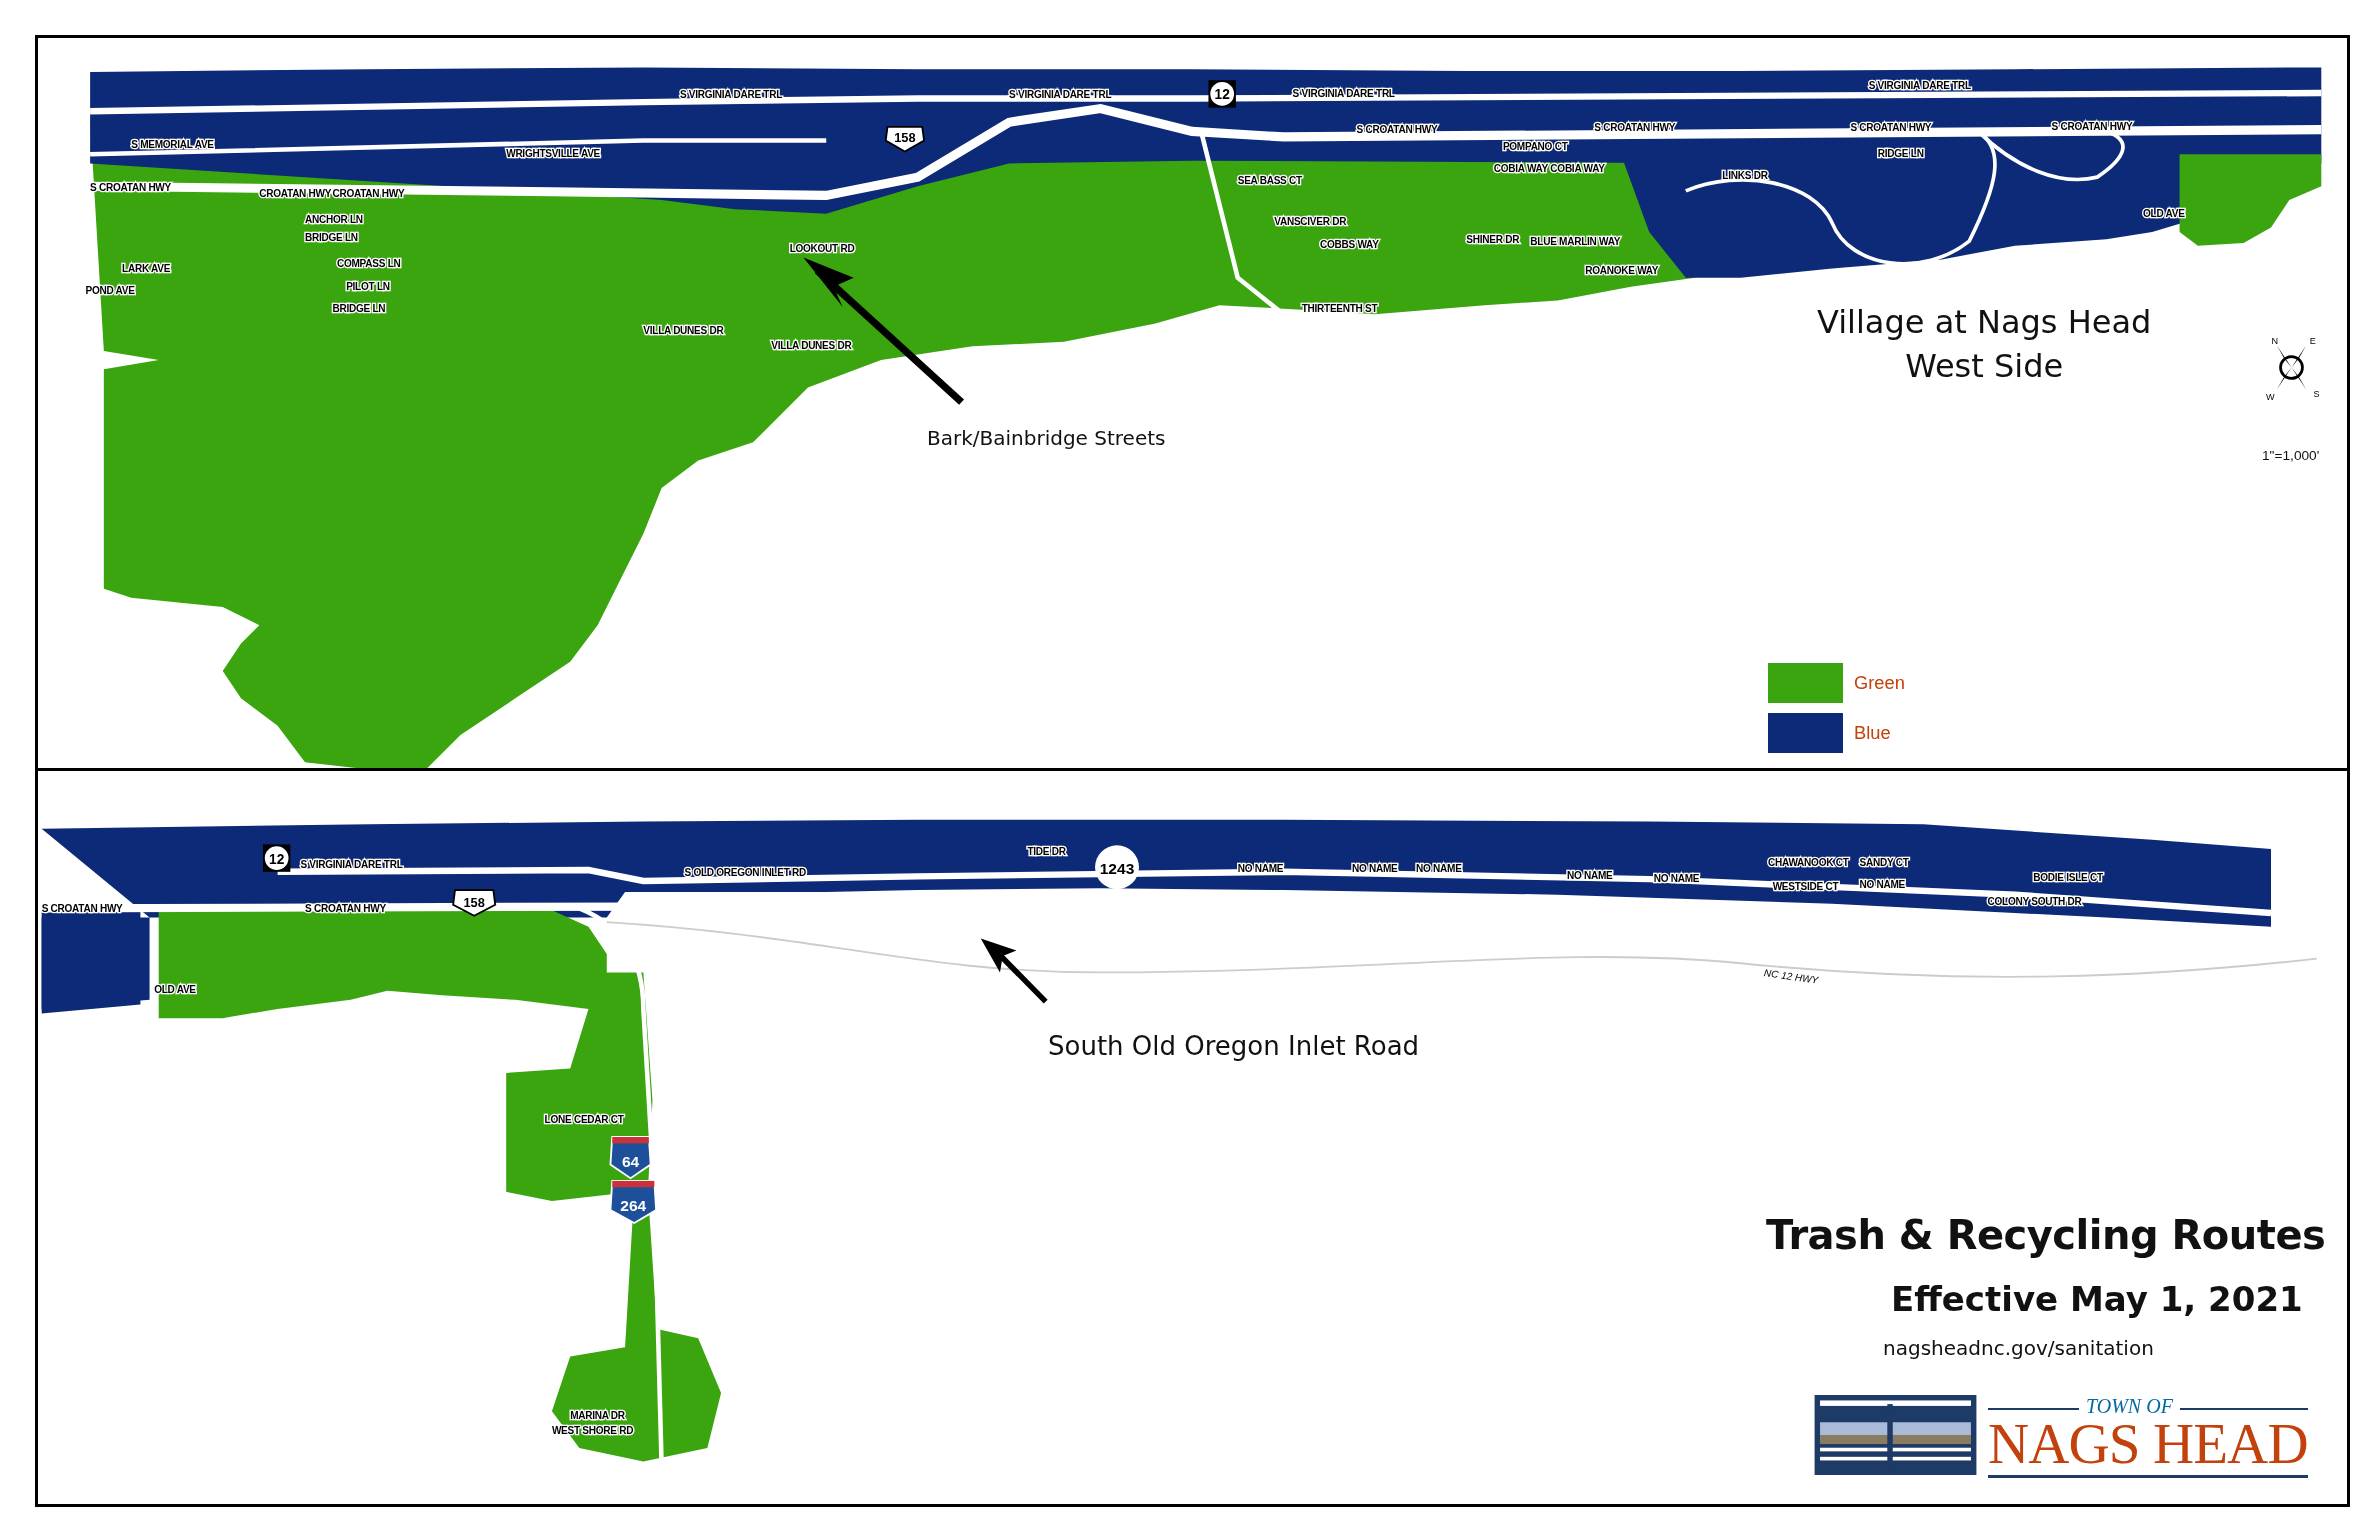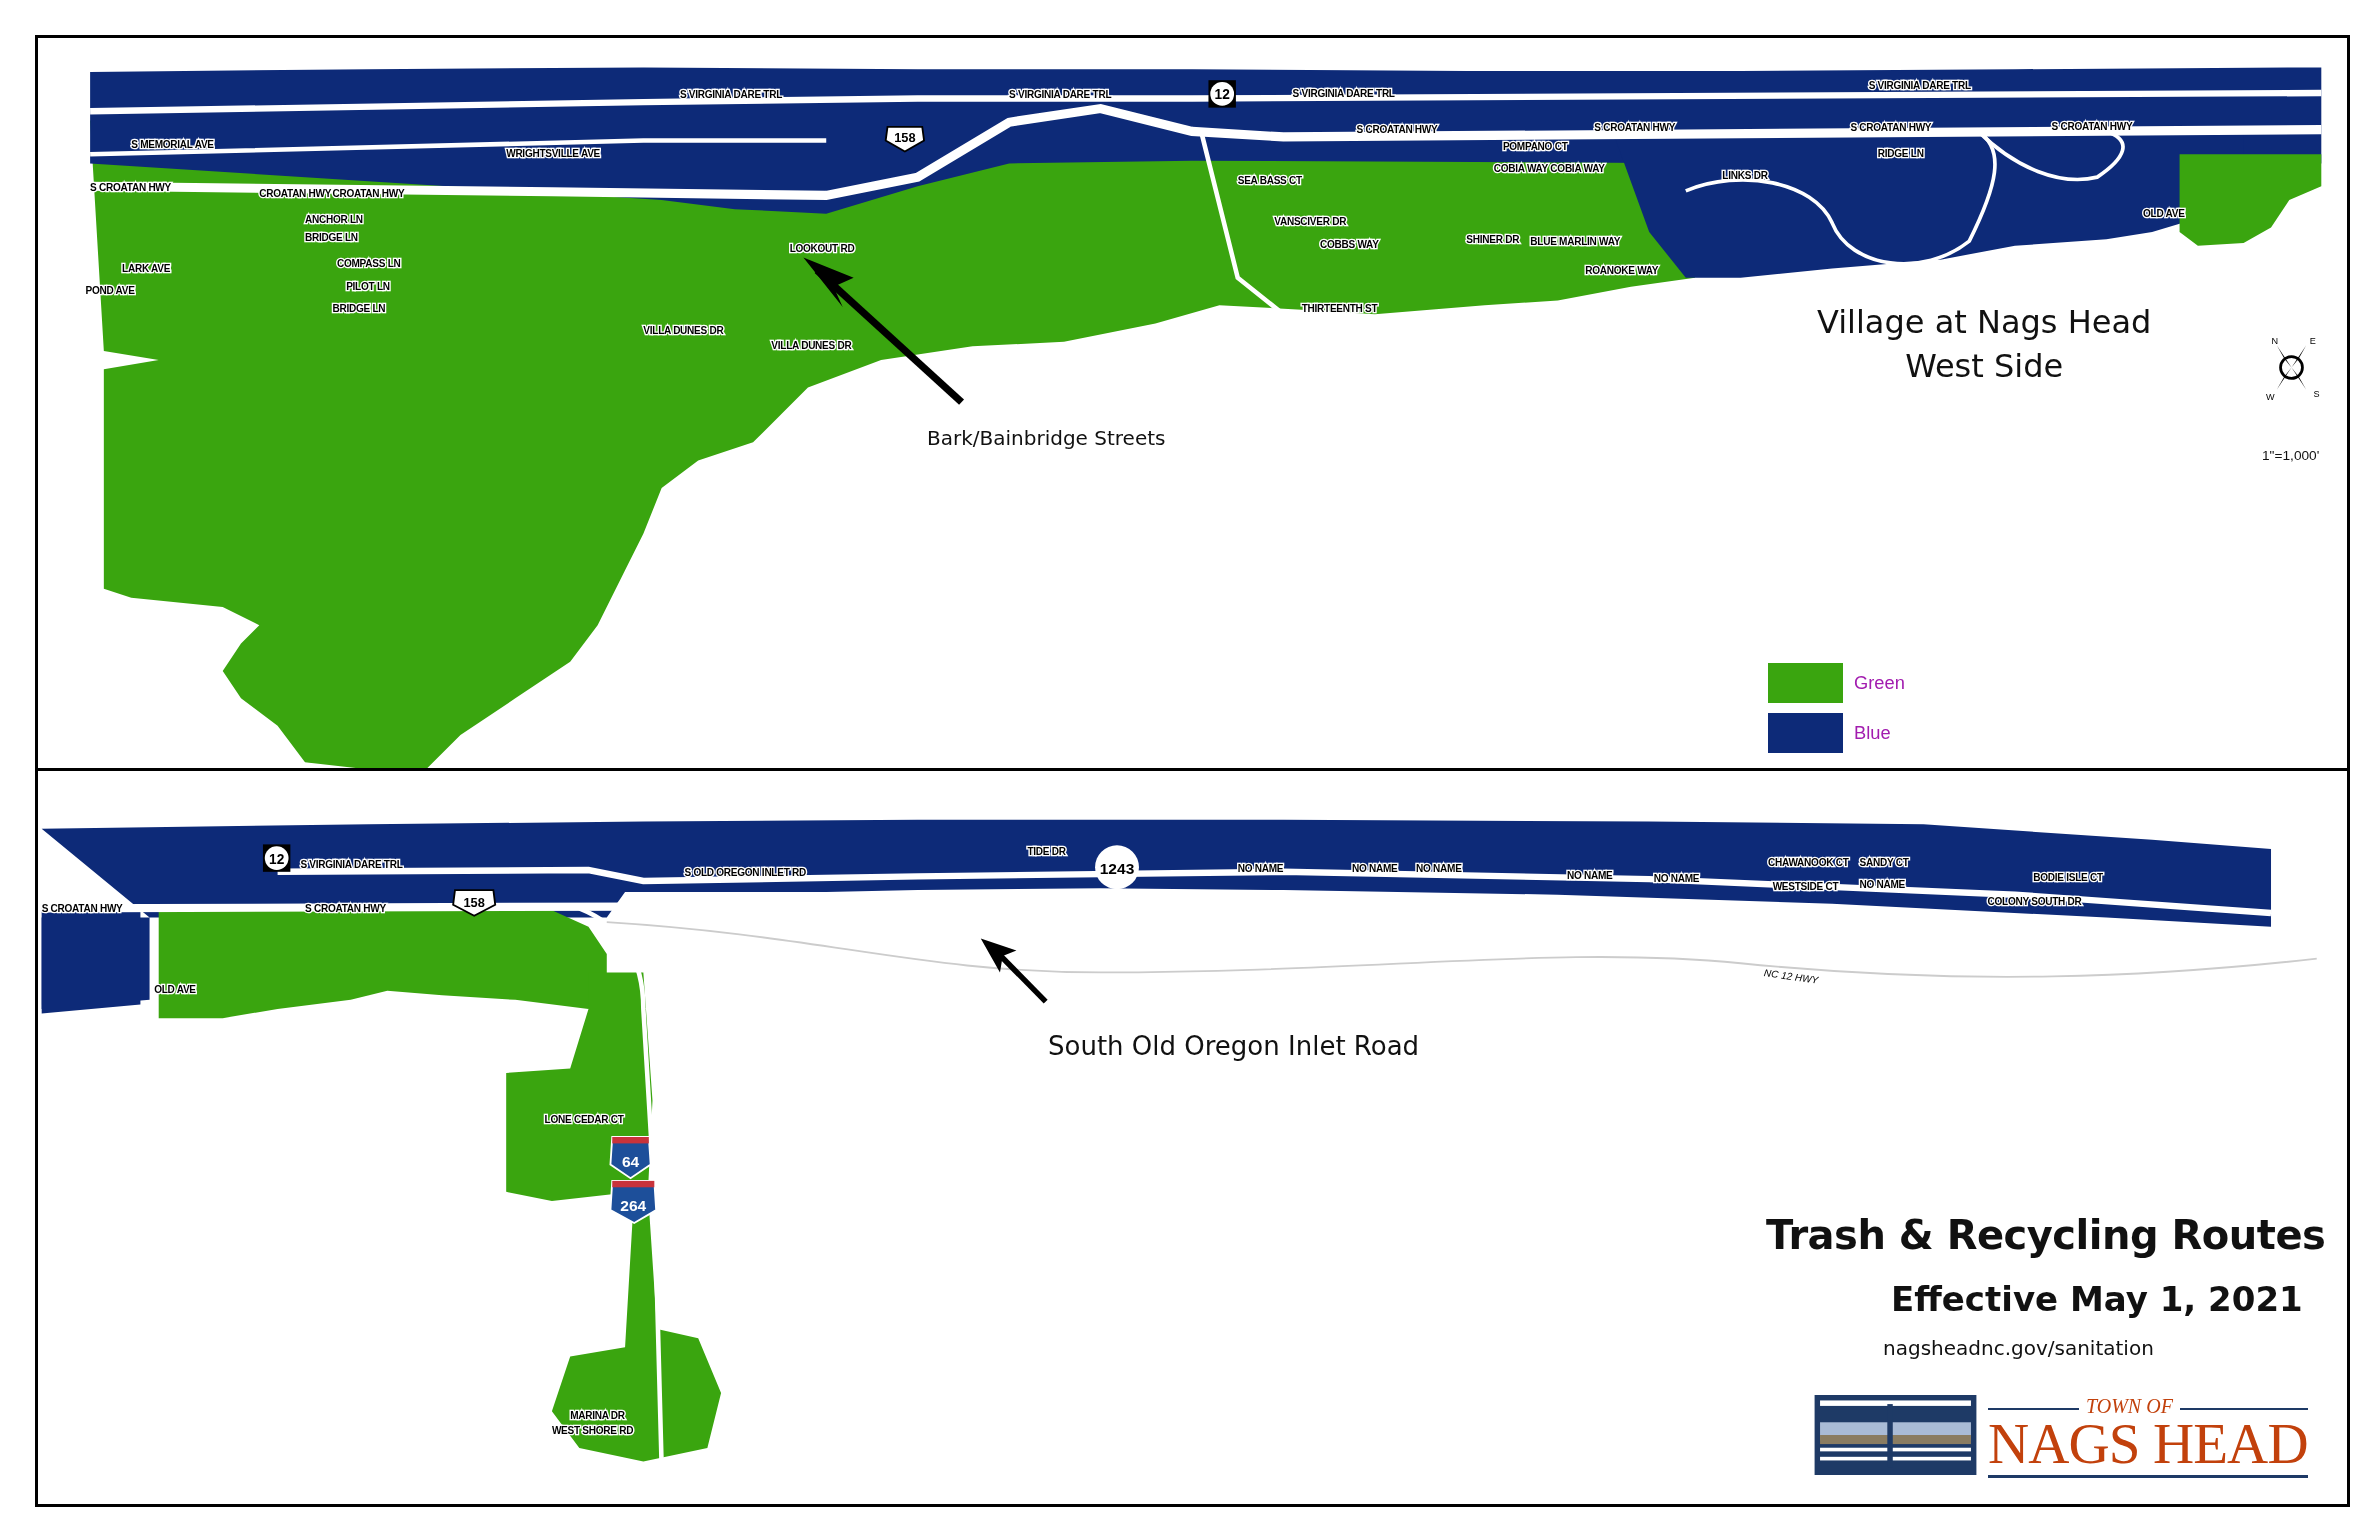--- a/index.html
+++ b/index.html
@@ -10,21 +10,21 @@
   svg.map { position: absolute; left: 0; top: 0; }
   .street { font-family: "Liberation Sans", sans-serif; font-weight: bold; font-size: 11px; fill: #000; paint-order: stroke; stroke: #fff; stroke-width: 3px; letter-spacing: -0.3px; }
   .annot { position: absolute; font-family: "DejaVu Sans", sans-serif; font-weight: bold; color: #111; white-space: nowrap; }
   #bark-label { left: 924px; top: 422px; font-size: 20px; font-weight: normal; }
   #village-label { left: 1815px; top: 296px; font-size: 32px; font-weight: normal; text-align: center; line-height: 44px; }
   #village-label div { text-align: center; }
   #scale-label { left: 2259px; top: 444px; font-size: 13.7px; font-weight: normal; font-family: "Liberation Sans", sans-serif; }
   .legend { position: absolute; left: 1765px; top: 657px; }
   .legend-row { display: flex; align-items: center; height: 50px; }
   .swatch { width: 75px; height: 40px; margin-right: 11px; }
-  .legend-label { font-family: "Liberation Sans", sans-serif; font-size: 18.3px; color: #a21caf; }
+  .legend-label { font-family: "Liberation Sans", sans-serif; font-size: 18.3px; color: #c2410c; }
   .logo-rule { position: absolute; height: 2.7px; background: #1e3a66; }
   .compass { position: absolute; left: 2251px; top: 327px; width: 73px; height: 73px; }
 </style>
 </head>
 <body>
 
 <div class="panel" id="panel-top">
   <svg class="map" width="2308" height="730" viewBox="38 38 2524 798">
 
     <path fill="#3aa50f" d="M95,128 L1800,140 L1860,150 L1850,300 L1780,310 L1700,325 L1620,330 L1500,340 L1420,335 L1330,330 L1260,350 L1160,370 L1060,375 L960,390 L880,420 L820,480 L760,500 L720,530 L700,580 L680,620 L650,680 L620,720 L560,760 L500,800 L460,840 L420,840 L330,830 L300,790 L260,760 L240,730 L260,700 L280,680 L240,660 L140,650 L110,640 L110,400 L170,390 L110,380 Z"></path>
@@ -208,19 +208,19 @@
     <svg width="163" height="80" viewBox="0 0 178 88" style="position:absolute;left:0;top:1.8px;">
       <rect x="0" y="0" width="178" height="88" fill="#1e3a66"></rect>
       <rect x="6" y="30" width="166" height="20" fill="#a9bbd6"></rect>
       <rect x="6" y="44" width="166" height="10" fill="#8a7c61"></rect>
       <rect x="6" y="6" width="166" height="6" fill="#fff"></rect>
       <rect x="6" y="58" width="166" height="4" fill="#fff"></rect>
       <rect x="6" y="68" width="166" height="4" fill="#fff"></rect>
       <rect x="80" y="10" width="6" height="70" fill="#1e3a66"></rect>
     </svg>
     <div class="logo-rule" style="left:174px;top:14.6px;width:91px;"></div>
-    <div style="position:absolute;left:272px;top:1.8px;font-family:'Liberation Serif',serif;font-style:italic;font-size:20px;color:#c2410c;">TOWN OF</div>
+    <div style="position:absolute;left:272px;top:1.8px;font-family:'Liberation Serif',serif;font-style:italic;font-size:20px;color:#0369a1;">TOWN OF</div>
     <div class="logo-rule" style="left:366px;top:14.6px;width:128px;"></div>
     <div style="position:absolute;left:174px;top:18.3px;font-family:'Liberation Serif',serif;font-size:57px;color:#c2410c;letter-spacing:-0.9px;white-space:nowrap;">NAGS HEAD</div>
     <div class="logo-rule" style="left:174px;top:82px;width:320px;"></div>
   </div>
 </div>
 
 
 </body></html>

